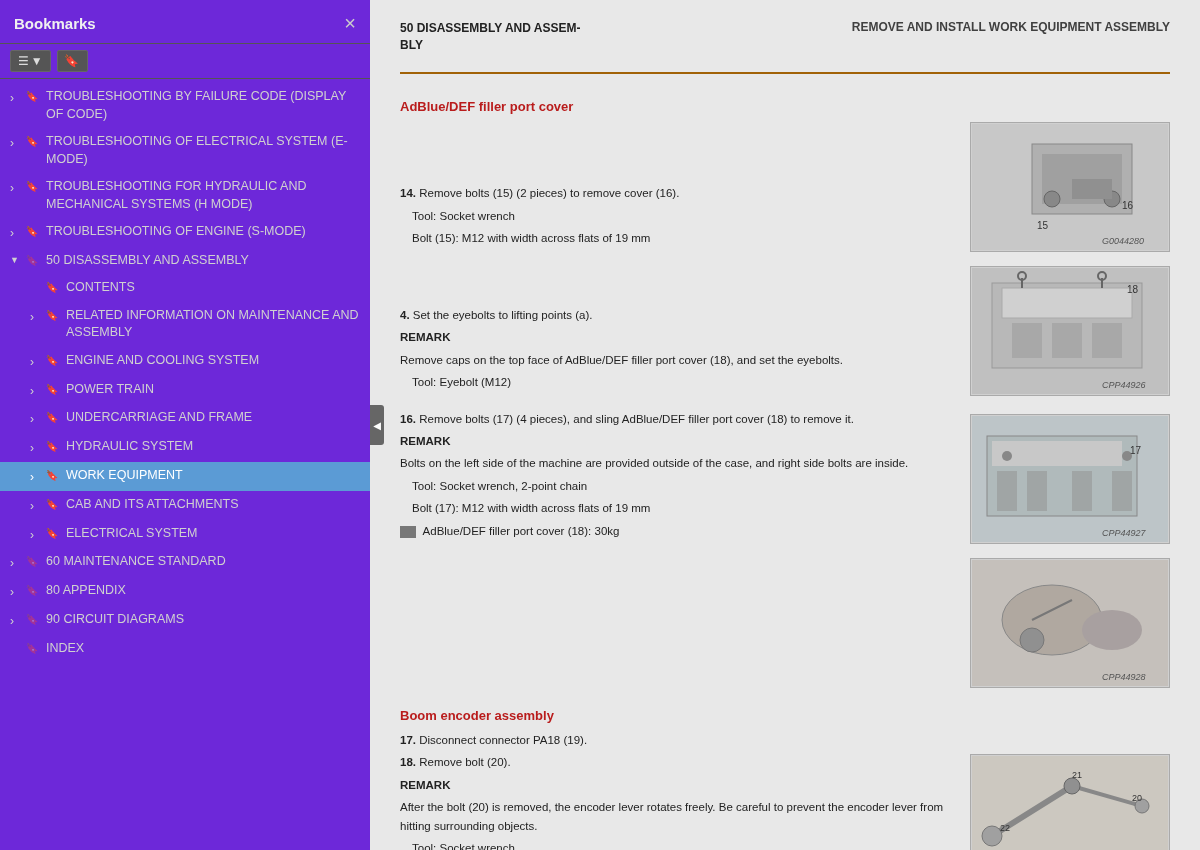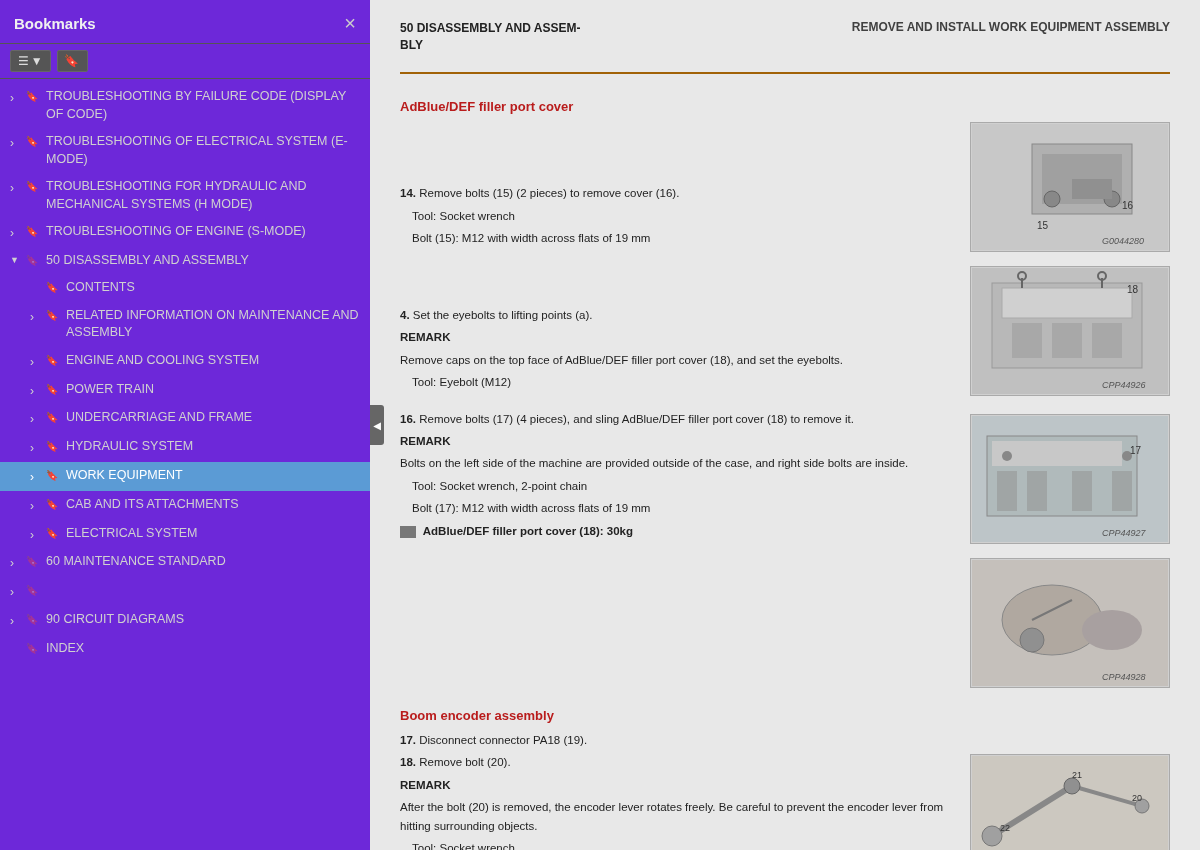--- a/index.html
+++ b/index.html
@@ -306,20 +306,21 @@
         <span class="tree-label">ELECTRICAL SYSTEM</span>
       </div>
       <div class="tree-item">
         <span class="chevron" style="font-size: 12px;">›</span>
         <span class="bookmark-icon" style="font-size: 10px; opacity: 0.4;">🔖</span>
         <span class="tree-label">60 MAINTENANCE STANDARD</span>
       </div>
       <div class="tree-item">
         <span class="chevron" style="font-size: 12px;">›</span>
         <span class="bookmark-icon" style="font-size: 10px; opacity: 0.4;">🔖</span>
+        <span class="tree-label">80 APPENDIX</span>
       </div>
       <div class="tree-item">
         <span class="chevron" style="font-size: 12px;">›</span>
         <span class="bookmark-icon" style="font-size: 10px; opacity: 0.4;">🔖</span>
         <span class="tree-label">90 CIRCUIT DIAGRAMS</span>
       </div>
       <div class="tree-item">
         <span class="chevron"></span>
         <span class="bookmark-icon" style="font-size: 10px; opacity: 0.4;">🔖</span>
         <span class="tree-label">INDEX</span>
@@ -384,21 +385,21 @@
       </div>
     </div>
 
     <div class="content-with-img">
       <div class="content-text">
         <p><span class="bold">16.</span> <span>Remove bolts (17) (4 pieces), and sling AdBlue/DEF filler port cover (18) to remove it.</span></p>
         <p class="bold">REMARK</p>
         <p>Bolts on the left side of the machine are provided outside of the case, and right side bolts are inside.</p>
         <p class="indent">Tool: Socket wrench, 2-point chain</p>
         <p class="indent">Bolt (17): M12 with width across flats of 19 mm</p>
-        <p style="margin-top:4px;font-weight:bold;">
+        <p style="margin-top:4px;">
           <span style="display:inline-block;width:16px;height:12px;background:#777;vertical-align:middle;margin-right:4px;"></span>
           <span>AdBlue/DEF filler port cover (18): 30kg</span>
         </p>
       </div>
       <div class="img-box">
         <svg class="svg-img" viewBox="0 0 196 126" xmlns="http://www.w3.org/2000/svg">
           <rect width="196" height="126" fill="#bdc5c8"></rect>
           <rect x="15" y="20" width="150" height="80" fill="#b0babb" stroke="#888" stroke-width="1"></rect>
           <rect x="20" y="25" width="130" height="25" fill="#c8c8c8"></rect>
           <rect x="25" y="55" width="20" height="40" fill="#a0a5a5"></rect>

